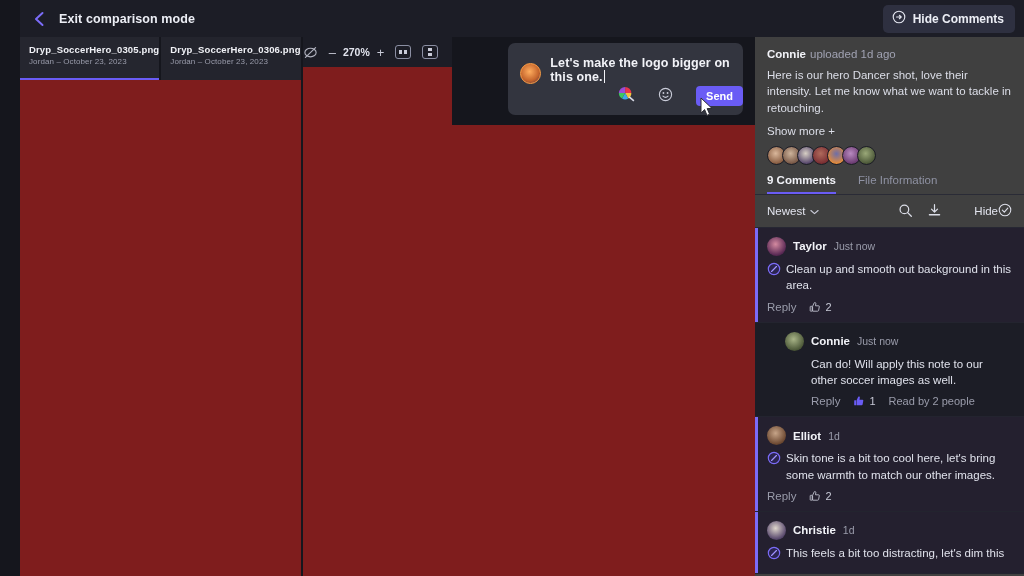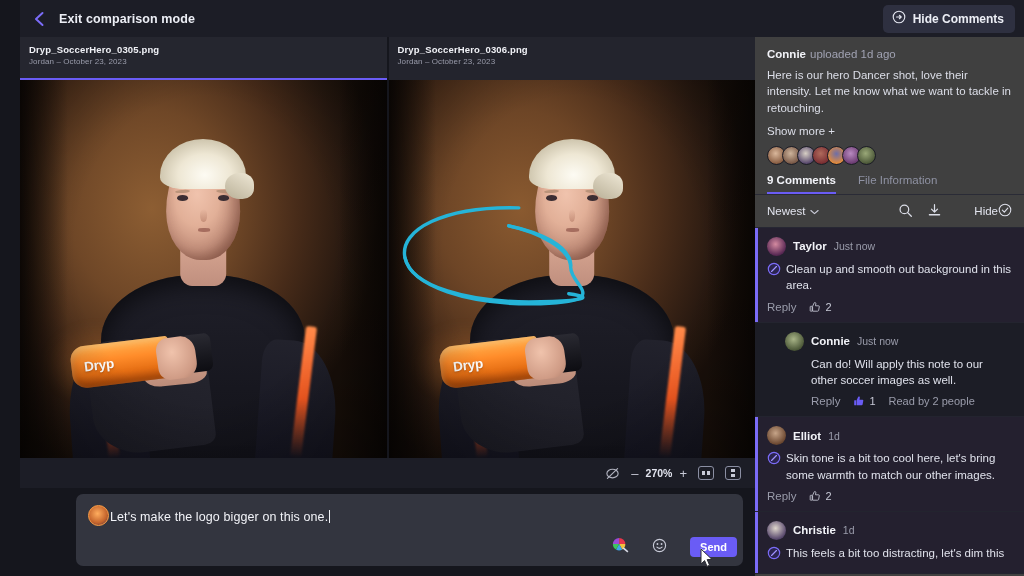--- a/index.html
+++ b/index.html
@@ -38,21 +38,21 @@
     padding: 5px 11px 5px 9px;
     cursor: pointer;
   }
   .hide-comments-btn .lbl { font-size: 12px; font-weight: 700; color: #eceef5; }
 
   
   .body-wrap { flex: 1; display: flex; min-height: 0; }
   .viewer {
     width: 735px; min-width: 735px;
     background: #7f1d1d;
-    display: flex; flex-direction: column;
+    display: flex; flex-direction: row;
     position: relative;
   }
 
   .pane-headers { display: flex; height: 43px; min-height: 43px; }
   .pane-head {
     flex: 1; background: #25262f;
     padding: 7px 0 0 9px;
     position: relative;
   }
   .pane-head.right { background: #23242d; border-left: 2px solid #15161d; }
@@ -229,30 +229,30 @@
   .composer-area {
     height: 88px; min-height: 88px;
     background: #15161d;
     padding: 6px 12px 10px 56px;
   }
   .composer {
     position: relative; height: 100%;
     background: #33353f; border-radius: 7px;
     padding: 11px 12px;
   }
-  .composer .row1 { display: flex; align-items: center; gap: 1px; }
+  .composer .row1 { display: flex; align-items: flex-end; gap: 9px; font-weight: bold; }
   .avatar-sm {
     width: 21px; height: 21px; border-radius: 50%; flex: 0 0 21px;
     background: radial-gradient(circle at 45% 40%, #ffad5e, #c4642c 60%, #3c2a4a 100%);
     border: 1.5px solid #ff9f45;
   }
   .composer .txt { font-size: 12.5px; color: #f2f3f8; padding-top: 2px; letter-spacing: .1px; }
   .caret { display:inline-block; width:1px; height:13px; background:#f2f3f8; vertical-align:-2px; margin-left:1px; }
   .composer .actions {
-    position: absolute; right: 6px; bottom: 9px;
+    position: absolute; right: 0; bottom: 9px;
     display: flex; align-items: center; gap: 23px;
   }
   .send-btn {
     background: #6a5cf5; color: #fff; font-size: 11px; font-weight: 700;
     padding: 4px 10px; border-radius: 4px; cursor: pointer;
   }
   .cursor-arrow { position: absolute; right: 28px; bottom: -4px; pointer-events: none; }
 
   
   .sidebar {

